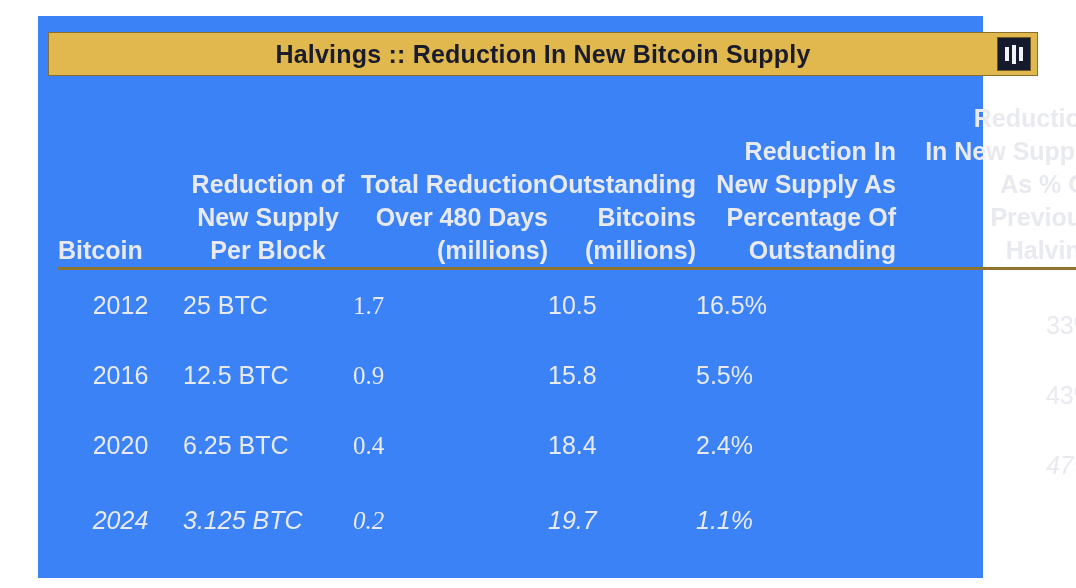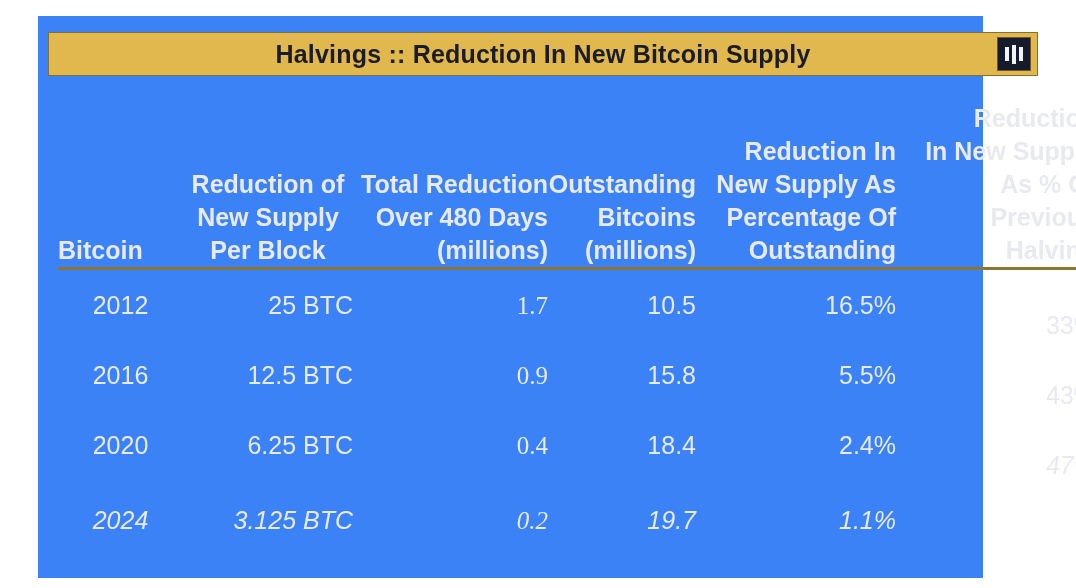--- a/index.html
+++ b/index.html
@@ -105,21 +105,21 @@
   }
   th.c1 { width: 125px; text-align: left;  padding-left: 3px; }
   th.c2 { width: 170px; padding-right: 2px; }
   th.c3 { width: 195px; text-align: right; padding-right: 3px; }
   th.c4 { width: 148px; text-align: right; padding-right: 2px; }
   th.c5 { width: 200px; text-align: right; padding-right: 2px; }
   th.c6 { width: 200px; text-align: right; padding-right: 0px; }
 
   tbody td { line-height: 1; }
   td.c1 { text-align: center;  padding-left: 3px; }
-  td.c2, td.c3, td.c4, td.c5 { text-align: right; }
+  td.c2, td.c3, td.c4, td.c5 { }
   td.c2 { padding-right: 2px; }
   td.c3 { padding-right: 3px; font-family: Liberation Serif, serif; }
   td.c4 { padding-right: 2px; }
   td.c5 { padding-right: 2px; }
   td.c6 { text-align: right; padding-right: 0px; }
 
   
   tbody tr.data-row td { height: 68px; vertical-align: middle; }
   tbody tr.data-row td.c6 { vertical-align: bottom; padding-bottom: 2px; }
 

